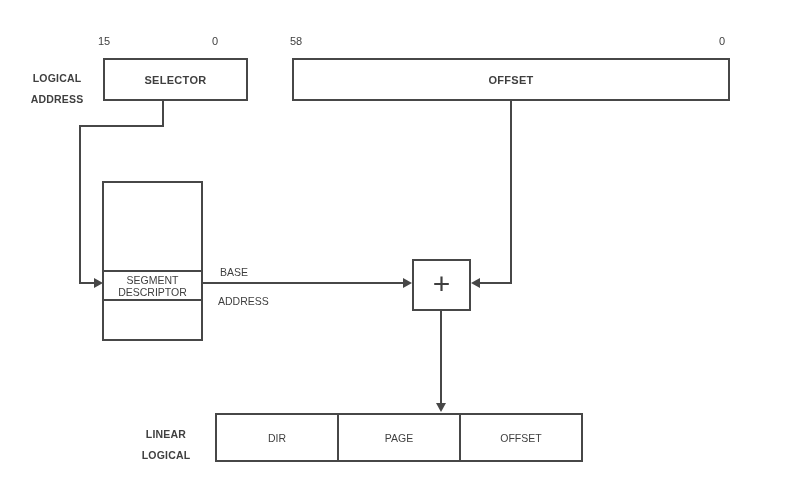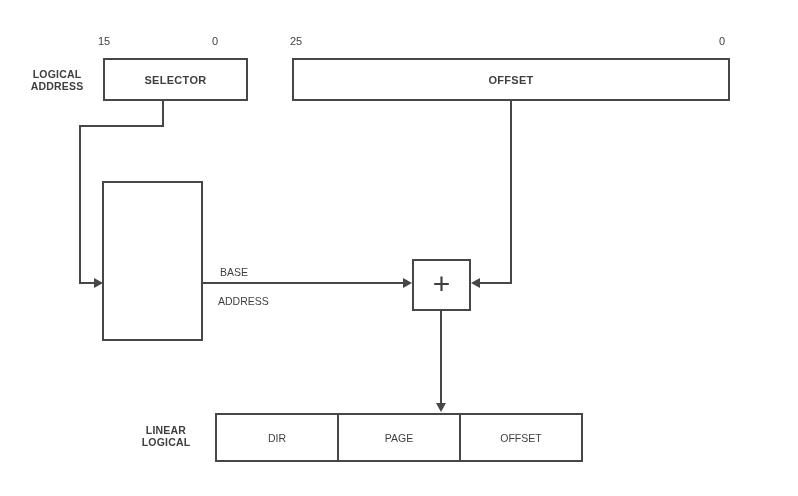--- a/index.html
+++ b/index.html
@@ -14,21 +14,21 @@
   }
   .box {
     position:absolute;
     border:2px solid #474747;
     background:#ffffff;
     display:flex; align-items:center; justify-content:center;
   }
   .lbl { position:absolute; color:#3f3f3f; }
   .bitnum { font-size:11px; line-height:13px; width:20px; text-align:center; }
   .boxtitle { font-weight:bold; font-size:11px; letter-spacing:0.3px; }
-  .sidelabel { font-weight:bold; font-size:10.5px; line-height:12px; text-align:center; letter-spacing:0.2px; }
+  .sidelabel { font-weight:bold; font-size:10.5px; line-height:21px; text-align:center; letter-spacing:0.2px; }
   .smalltext { font-size:10.5px; line-height:12px; }
   .hline, .vline { position:absolute; background:#474747; }
   .arrow { position:absolute; width:0; height:0; }
   .arrow-right { border-top:5.5px solid transparent; border-bottom:5.5px solid transparent; border-left:9px solid #474747; }
   .arrow-left  { border-top:5.5px solid transparent; border-bottom:5.5px solid transparent; border-right:9px solid #474747; }
   .arrow-down  { border-left:5.5px solid transparent; border-right:5.5px solid transparent; border-top:9px solid #474747; }
   .cells { display:flex; width:100%; height:100%; }
   .cell {
     flex:1; display:flex; align-items:center; justify-content:center;
     font-size:10.5px; color:#3f3f3f;
@@ -42,40 +42,41 @@
     background:#ffffff;
   }
 </style>
 </head>
 <body>
 
 <div id="canvas">
 
   <div class="lbl bitnum" style="left:94px; top:35px;">15</div>
   <div class="lbl bitnum" style="left:205px; top:35px;">0</div>
-  <div class="lbl bitnum" style="left:286px; top:35px;">25</div>
+  <div class="lbl bitnum" style="left:286px; top:35px;">58</div>
   <div class="lbl bitnum" style="left:712px; top:35px;">0</div>
 
   <div class="lbl sidelabel" style="left:26px; top:68px; width:62px;">LOGICAL ADDRESS</div>
 
   <div class="box" style="left:103px; top:58px; width:145px; height:43px;">
     <span class="boxtitle">SELECTOR</span>
   </div>
 
   <div class="box" style="left:292px; top:58px; width:438px; height:43px;">
     <span class="boxtitle">OFFSET</span>
   </div>
 
   <div class="vline" style="left:162px; top:99px; width:2px; height:28px;"></div>
   <div class="hline" style="left:79px; top:125px; width:85px; height:2px;"></div>
   <div class="vline" style="left:79px; top:125px; width:2px; height:159px;"></div>
   <div class="hline" style="left:79px; top:282px; width:16px; height:2px;"></div>
   <div class="arrow arrow-right" style="left:94px; top:277.5px;"></div>
 
   <div class="box" style="left:102px; top:181px; width:101px; height:160px;"></div>
+  <div class="seg-entry smalltext" style="left:104px; top:270px; width:97px; height:31px;">SEGMENT DESCRIPTOR</div>
 
   <div class="hline" style="left:203px; top:282px; width:201px; height:2px;"></div>
   <div class="arrow arrow-right" style="left:403px; top:277.5px;"></div>
   <div class="lbl smalltext" style="left:220px; top:266px;">BASE</div>
   <div class="lbl smalltext" style="left:218px; top:295px;">ADDRESS</div>
 
   <div class="vline" style="left:510px; top:99px; width:2px; height:185px;"></div>
   <div class="hline" style="left:479px; top:282px; width:33px; height:2px;"></div>
   <div class="arrow arrow-left" style="left:471px; top:277.5px;"></div>
 

